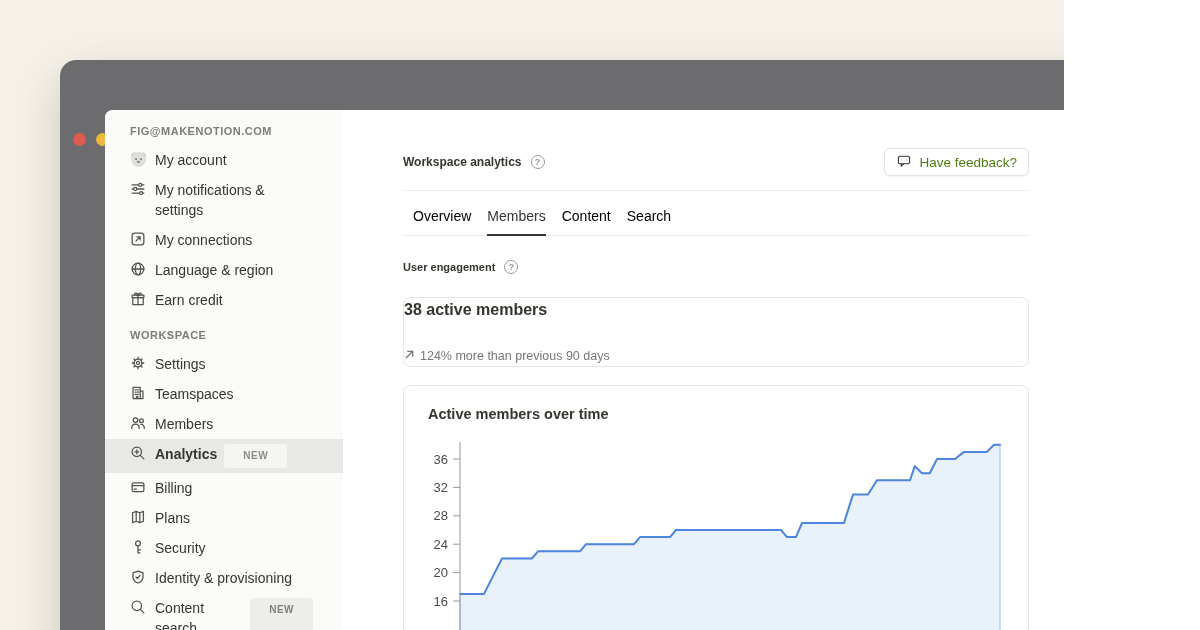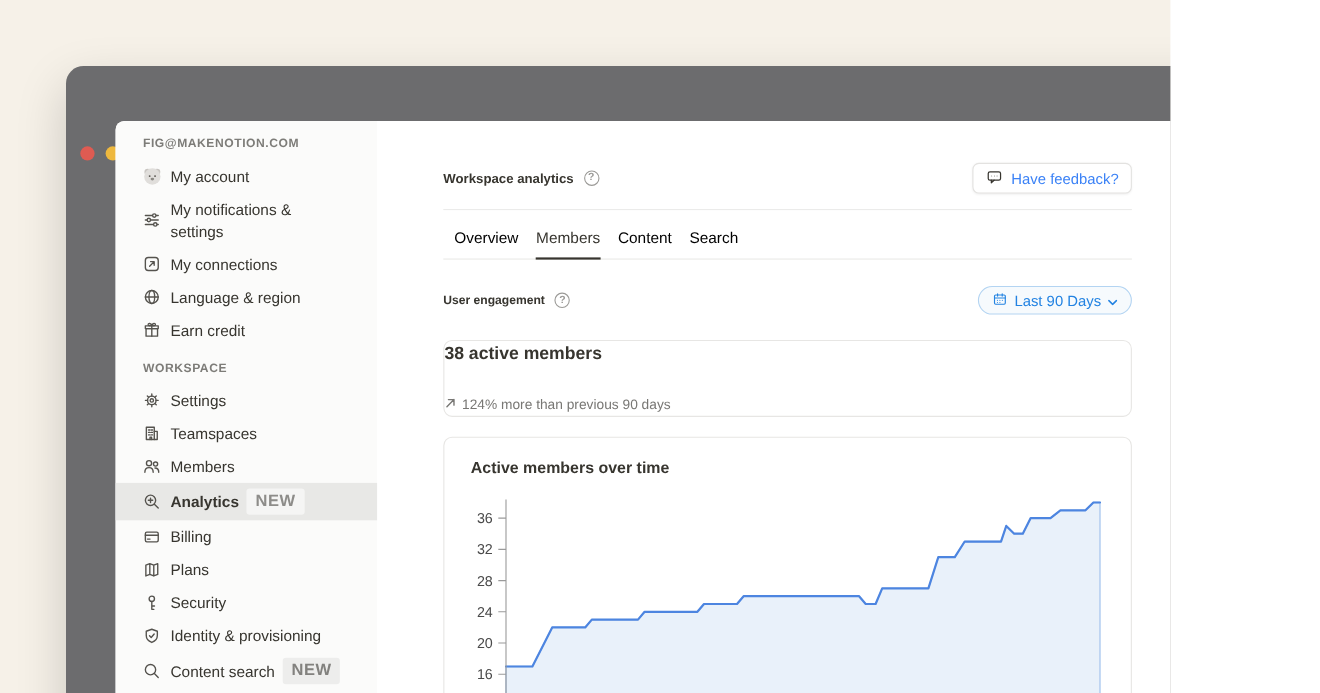--- a/index.html
+++ b/index.html
@@ -24,49 +24,49 @@
     background:#ffffff; border-radius:8px 8px 0 0; display:flex; overflow:hidden;
   }
   
   .sidebar { width:238px; flex-shrink:0; background:#fbfbfa; padding-top:15px; }
   .sb-heading {
     font-size:11px; font-weight:700; letter-spacing:.5px; color:#7d7c78;
     padding-left:25px; margin-bottom:8px; text-transform:uppercase;
   }
   .sb-heading.ws { margin-top:14px; }
   .sb-item {
-    display:flex; align-items:center; padding:5px 30px 5px 24px;
+    display:flex; padding:5px 30px 5px 24px;
     cursor:pointer; font-size:14px; line-height:20px; color:#37352f;
   }
   .sb-item.selected { background:#e8e8e6; font-weight:700; }
   .sb-icon { width:18px; height:18px; flex-shrink:0; margin-right:8px; color:#55534e; display:flex; align-items:center; justify-content:center; }
   .sb-icon svg { display:block; }
   .sb-label { flex:0 1 auto; }
   .badge {
-    margin-left:7px; font-size:15px; font-weight:700; letter-spacing:.5px;
+    margin-left:7px; font-size:10px; font-weight:700; letter-spacing:.5px;
     color:#82817e; background:rgba(0,0,0,.055); border-radius:3px;
-    padding:2px 8px; text-transform:uppercase; white-space:nowrap;
+    padding:2px 19px; text-transform:uppercase; white-space:nowrap;
   }
   .sb-item.selected .badge { background:rgba(255,255,255,.55); color:#8d8c89; }
   
   .main { flex:1; padding:0 61px 0 60px; background:#ffffff; }
   .title-row { margin-top:38px; height:28px; display:flex; align-items:center; }
   .page-title { font-size:12px; font-weight:700; }
   .help {
     width:14px; height:14px; border:1.2px solid #9b9a97; border-radius:50%;
     color:#9b9a97; font-size:9.5px; font-weight:700; line-height:12px;
     display:inline-flex; align-items:center; justify-content:center;
     margin-left:9px; cursor:pointer;
   }
   .spacer { flex:1; }
   .feedback-btn {
     display:flex; align-items:center; gap:7px; height:28px; padding:0 11px;
     background:#fff; border:1px solid #e3e2e0; border-radius:6px;
     box-shadow:0 1px 2px rgba(0,0,0,.05); font-size:13.5px; font-weight:500;
-    color:#3b82f6; cursor:pointer;
+    color:#4d7c0f; cursor:pointer;
   }
   .divider { height:1px; background:#ebebea; margin-top:14px; }
   .tabs { display:flex; gap:16px; padding-left:10px; border-bottom:1px solid #e9e9e7; }
   .tab {
     padding:17px 0 10px; font-size:14px; color:#000000; cursor:pointer;
     border-bottom:2px solid transparent; margin-bottom:-1px;
   }
   .tab.active { color:#37352f; font-weight:500; border-bottom-color:#37352f; }
   .engage-row { margin-top:24px; display:flex; align-items:center; }
   .section-title { font-size:11px; font-weight:700; }
@@ -274,39 +274,20 @@
             <div class="tab">Overview</div>
             <div class="tab active">Members</div>
             <div class="tab">Content</div>
             <div class="tab">Search</div>
           </div>
 
         <div class="engage-row">
           <span class="section-title">User engagement</span>
           <span class="help">?</span>
           <span class="spacer"></span>
-          <button class="range-pill">
-            <span>
-              <svg width="14" height="14" viewBox="0 0 20 20" fill="none" stroke="#2383e2" stroke-width="1.5" stroke-linecap="round">
-                <rect x="3" y="4.5" width="14" height="12" rx="1.5"></rect>
-                <path d="M7 3 v3 M13 3 v3 M3 8.5 h14"></path>
-                <circle cx="6.8" cy="11.5" r="0.7" fill="#2383e2" stroke="none"></circle>
-                <circle cx="10" cy="11.5" r="0.7" fill="#2383e2" stroke="none"></circle>
-                <circle cx="13.2" cy="11.5" r="0.7" fill="#2383e2" stroke="none"></circle>
-                <circle cx="6.8" cy="14.2" r="0.7" fill="#2383e2" stroke="none"></circle>
-                <circle cx="10" cy="14.2" r="0.7" fill="#2383e2" stroke="none"></circle>
-              </svg>
-            </span>
-            <span>Last 90 Days</span>
-            <span>
-              <svg width="9" height="6" viewBox="0 0 10 7" fill="none" stroke="#2383e2" stroke-width="1.6" stroke-linecap="round" stroke-linejoin="round">
-                <path d="M1 1.5 L5 5.5 L9 1.5"></path>
-              </svg>
-            </span>
-          </button>
         </div>
 
         <div class="cards" id="stat-cards">
             <div class="stat-card">
               <div class="stat-value">38 active members</div>
               <div class="stat-delta">
                 <span><svg width="11" height="11" viewBox="0 0 12 12" fill="none" stroke="#787774" stroke-width="1.4" stroke-linecap="round" stroke-linejoin="round">
                     <path d="M2.5 9.5 L9.5 2.5 M4 2.5 H9.5 V8"></path>
                   </svg></span>
                 <span>124% more than previous 90 days</span>

